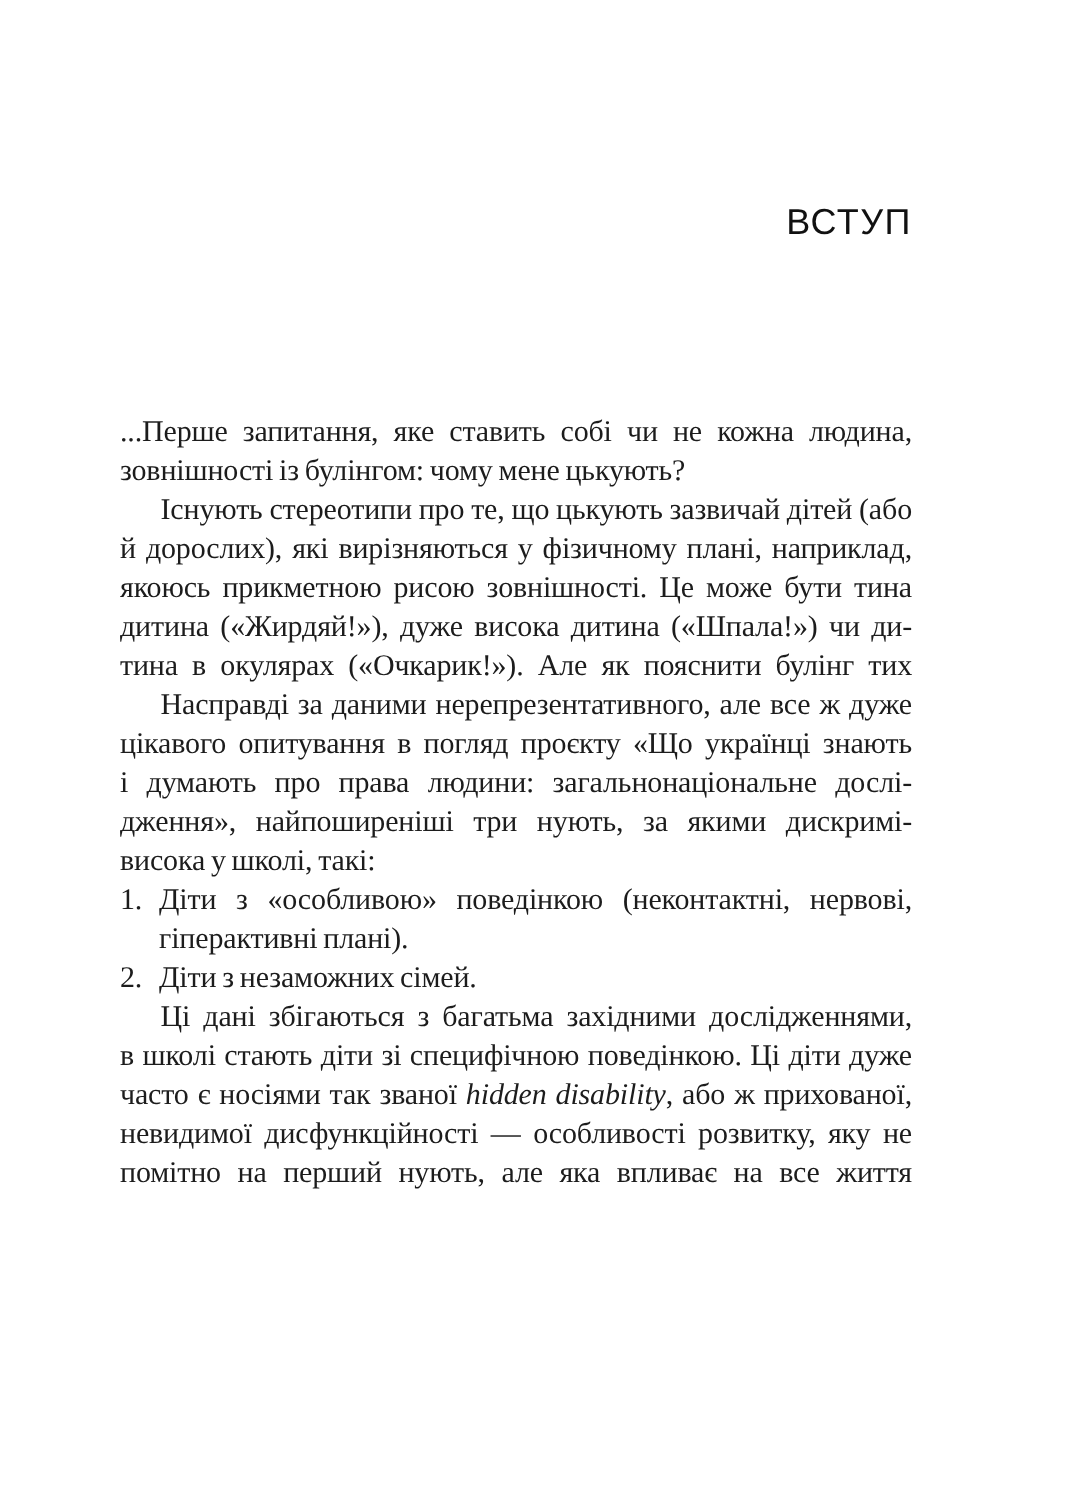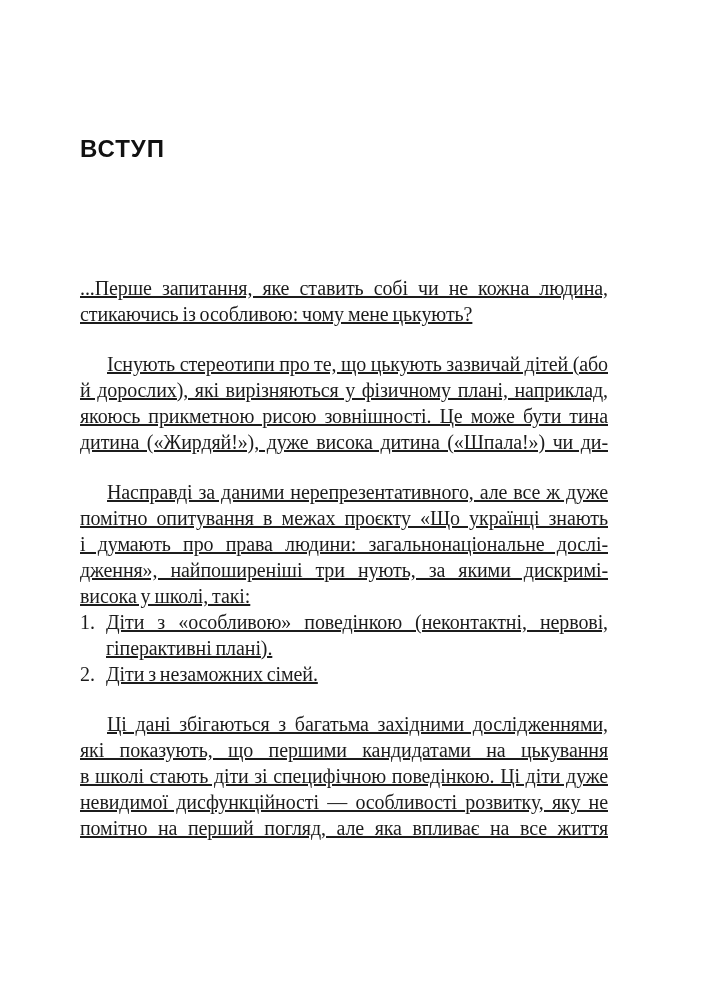--- a/index.html
+++ b/index.html
@@ -13,91 +13,91 @@
   .page {
     position: relative;
     width: 728px;
     height: 1000px;
   }
   .title {
     margin: 0;
     padding-top: 134px;
     margin-left: 80px;
     width: 528px;
-    text-align: left;
+    text-align: right;
     font-family: "Liberation Sans", "DejaVu Sans", sans-serif;
-    font-weight: 700;
+    font-weight: 400;
     font-size: 24px;
     line-height: 30px;
     letter-spacing: 1px;
     color: #111111;
   }
   .body-text {
     margin-top: 111px;
     margin-left: 80px;
     width: 528px;
     font-size: 20px;
     line-height: 26px;
     color: #1c1c1c;
     word-spacing: -1px;
     letter-spacing: -0.1px;
-    text-decoration: underline;
   }
   .block { margin: 0; padding: 0; }
   .line {
     text-align: justify;
     text-align-last: justify;
     height: 26px;
     overflow: hidden;
   }
   .line.final { text-align-last: left; }
-  .line.indent { text-indent: 27px; margin-top: 24px; }
+  .line.indent { text-indent: 27px; }
   .line.hang { padding-left: 26px; }
   .num {
     display: inline-block;
     width: 26px;
   }
   .it { font-style: italic; }
   sup.fn {
     font-size: 12px;
     line-height: 0;
     vertical-align: super;
   }
 </style>
 </head>
 <body style="background: rgb(255, 255, 255);">
 
 <div class="page">
   <h1 class="title">ВСТУП</h1>
   <div class="body-text" id="body-text" style="color: rgb(28, 28, 28);">
       <div class="block">
         <div class="line">...Перше запитання, яке ставить собі чи не кожна людина,</div>
-        <div class="line final">стикаючись із особливою: чому мене цькують?</div>
+        <div class="line final">зовнішності із булінгом: чому мене цькують?</div>
       </div>
       <div class="block">
         <div class="line indent">Існують стереотипи про те, що цькують зазвичай дітей (або</div>
         <div class="line">й дорослих), які вирізняються у фізичному плані, наприклад,</div>
         <div class="line">якоюсь прикметною рисою зовнішності. Це може бути тина</div>
         <div class="line">дитина («Жирдяй!»), дуже висока дитина («Шпала!») чи ди-</div>
+        <div class="line">тина в окулярах («Очкарик!»). Але як пояснити булінг тих</div>
       </div>
       <div class="block">
         <div class="line indent">Насправді за даними нерепрезентативного, але все ж дуже</div>
-        <div class="line">помітно опитування в межах проєкту «Що українці знають</div>
+        <div class="line">цікавого опитування в погляд проєкту «Що українці знають</div>
         <div class="line">і думають про права людини: загальнонаціональне дослі-</div>
         <div class="line">дження», найпоширеніші три нують, за якими дискримі-</div>
         <div class="line final">висока у школі, такі:</div>
       </div>
       <div class="block">
         <div class="line"><span class="num">1.</span>Діти з «особливою» поведінкою (неконтактні, нервові,</div>
         <div class="line final hang">гіперактивні плані).</div>
       </div>
       <div class="block">
         <div class="line final"><span class="num">2.</span>Діти з незаможних сімей.</div>
       </div>
       <div class="block">
         <div class="line indent">Ці дані збігаються з багатьма західними дослідженнями,</div>
-        <div class="line">які показують, що першими кандидатами на цькування</div>
         <div class="line">в школі стають діти зі специфічною поведінкою. Ці діти дуже</div>
+        <div class="line">часто є носіями так званої <span class="it">hidden disability</span>, або ж прихованої,</div>
         <div class="line">невидимої дисфункційності — особливості розвитку, яку не</div>
-        <div class="line">помітно на перший погляд, але яка впливає на все життя</div>
+        <div class="line">помітно на перший нують, але яка впливає на все життя</div>
       </div>
     </div>
 </div>
 
 </body></html>

